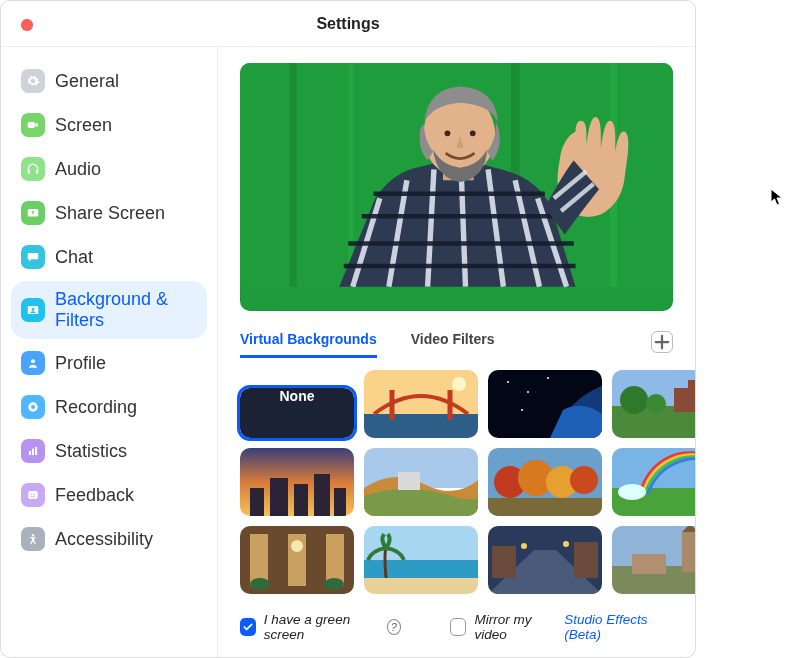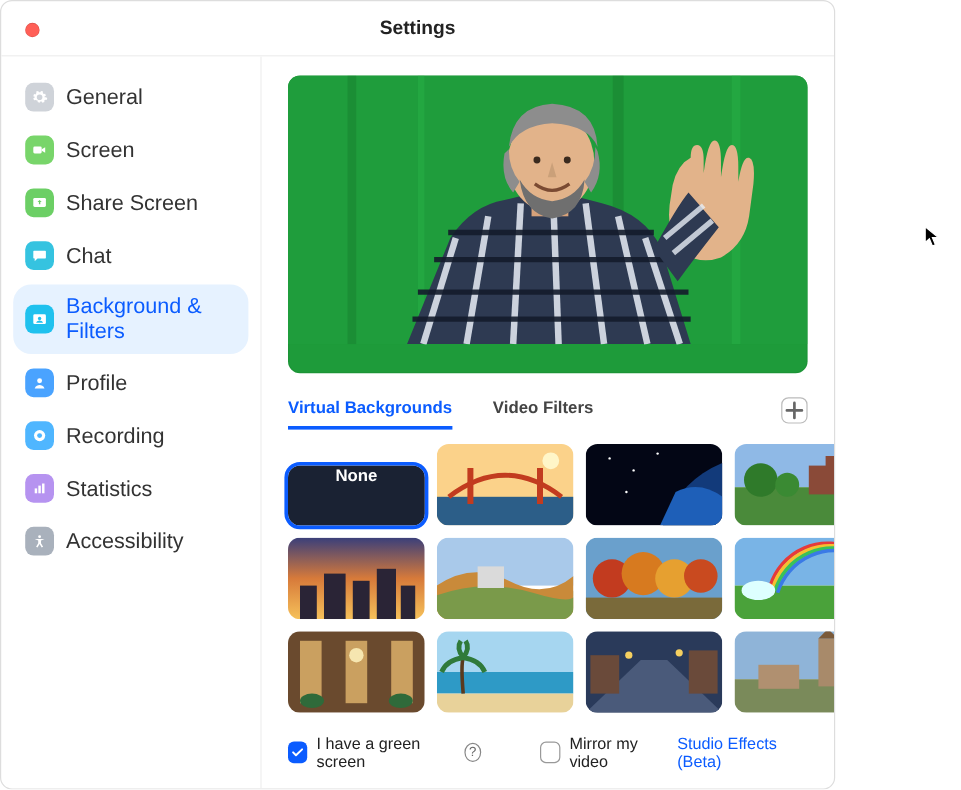--- a/index.html
+++ b/index.html
@@ -21,21 +21,21 @@
   .tabs { display: flex; align-items: center; gap: 34px; margin-top: 14px; }
   .tab { font-size: 14px; font-weight: 700; color: #444; padding: 6px 0 8px; cursor: pointer; border-bottom: 3px solid transparent; }
   .tab.active { color: #0b5cff; border-bottom-color: #0b5cff; }
   .tabs-spacer { flex: 1; }
   .add-btn { width: 22px; height: 22px; border: 1.5px solid #bbb; border-radius: 6px; display: flex; align-items: center; justify-content: center; cursor: pointer; color: #666; }
   .grid { margin-top: 12px; display: grid; grid-template-columns: repeat(4, 114px); grid-auto-rows: 68px; gap: 10px; }
   .thumb { border-radius: 10px; overflow: hidden; cursor: pointer; position: relative; }
   .thumb.selected { outline: 3px solid #0b5cff; outline-offset: 0; }
   .thumb.none { background: #1a2233; display: flex; align-items: flex-start; justify-content: center; color: #fff; font-weight: 600; font-size: 14px; margin-top: 18px; }
   .thumb svg { width: 100%; height: 100%; display: block; }
-  .footer-row { display: flex; align-items: center; gap: 8px; margin-top: 18px; font-size: 13.5px; }
+  .footer-row { display: flex; align-items: center; gap: 8px; margin-top: 18px; font-size: 13.5px; font-style: italic; }
   .checkbox { width: 18px; height: 18px; border-radius: 5px; display: flex; align-items: center; justify-content: center; cursor: pointer; }
   .checkbox.checked { background: #0b5cff; }
   .checkbox.unchecked { border: 1.5px solid #999; background: #fff; }
   .checkbox svg { width: 12px; height: 12px; }
   .help { width: 16px; height: 16px; border: 1.3px solid #888; border-radius: 50%; display: flex; align-items: center; justify-content: center; font-size: 11px; color: #666; cursor: pointer; }
   .footer-spacer { width: 38px; }
   .footer-link { margin-left: auto; color: #0b5cff; cursor: pointer; }
   .cursor { position: absolute; left: 770px; top: 188px; width: 14px; height: 18px; pointer-events: none; }
 </style>
 </head>
@@ -59,20 +59,30 @@
         <div class="nav-item">
           <div class="ic" style="background: rgb(120, 213, 106); color: rgb(120, 213, 106);">
             <svg viewBox="0 0 24 24">
               <rect x="3" y="7" width="12" height="10" rx="2" fill="#fff"></rect>
               <path d="M15 11l5-3v8l-5-3z" fill="#fff"></path>
             </svg>
           </div>
           <span>Screen</span>
         </div>
         <div class="nav-item">
+          <div class="ic" style="background: rgb(143, 226, 138); color: rgb(143, 226, 138);">
+            <svg viewBox="0 0 24 24">
+              <path d="M4 14v-2a8 8 0 0116 0v2" stroke="#fff" stroke-width="2.5" fill="none"></path>
+              <rect x="3" y="13" width="4" height="7" rx="1.5" fill="#fff"></rect>
+              <rect x="17" y="13" width="4" height="7" rx="1.5" fill="#fff"></rect>
+            </svg>
+          </div>
+          <span>Audio</span>
+        </div>
+        <div class="nav-item">
           <div class="ic" style="background: rgb(108, 207, 101); color: rgb(108, 207, 101);">
             <svg viewBox="0 0 24 24">
               <rect x="3" y="5" width="18" height="13" rx="2" fill="#fff"></rect>
               <path d="M12 8l3 3h-2v3h-2v-3H9l3-3z" fill="currentColor"></path>
             </svg>
           </div>
           <span>Share Screen</span>
         </div>
         <div class="nav-item">
           <div class="ic" style="background: rgb(53, 195, 224); color: rgb(53, 195, 224);">
@@ -112,20 +122,31 @@
         </div>
         <div class="nav-item">
           <div class="ic" style="background: rgb(182, 147, 240); color: rgb(182, 147, 240);">
             <svg viewBox="0 0 24 24">
               <rect x="5" y="12" width="3.5" height="7" fill="#fff"></rect>
               <rect x="10.2" y="8" width="3.5" height="11" fill="#fff"></rect>
               <rect x="15.5" y="5" width="3.5" height="14" fill="#fff"></rect>
             </svg>
           </div>
           <span>Statistics</span>
+        </div>
+        <div class="nav-item">
+          <div class="ic" style="background: rgb(200, 169, 244); color: rgb(200, 169, 244);">
+            <svg viewBox="0 0 24 24">
+              <rect x="4" y="5" width="16" height="14" rx="3" fill="#fff"></rect>
+              <circle cx="9.5" cy="11" r="1.3" fill="currentColor"></circle>
+              <circle cx="14.5" cy="11" r="1.3" fill="currentColor"></circle>
+              <path d="M9 14.5c1 1.3 5 1.3 6 0" stroke="currentColor" stroke-width="1.5" fill="none" stroke-linecap="round"></path>
+            </svg>
+          </div>
+          <span>Feedback</span>
         </div>
         <div class="nav-item">
           <div class="ic" style="background: rgb(169, 177, 188); color: rgb(169, 177, 188);">
             <svg viewBox="0 0 24 24">
               <circle cx="12" cy="5.5" r="2" fill="#fff"></circle>
               <path d="M5 9h14l-5 2v4l3 5-2 1-3-5-3 5-2-1 3-5v-4z" fill="#fff"></path>
             </svg>
           </div>
           <span>Accessibility</span>
         </div>

